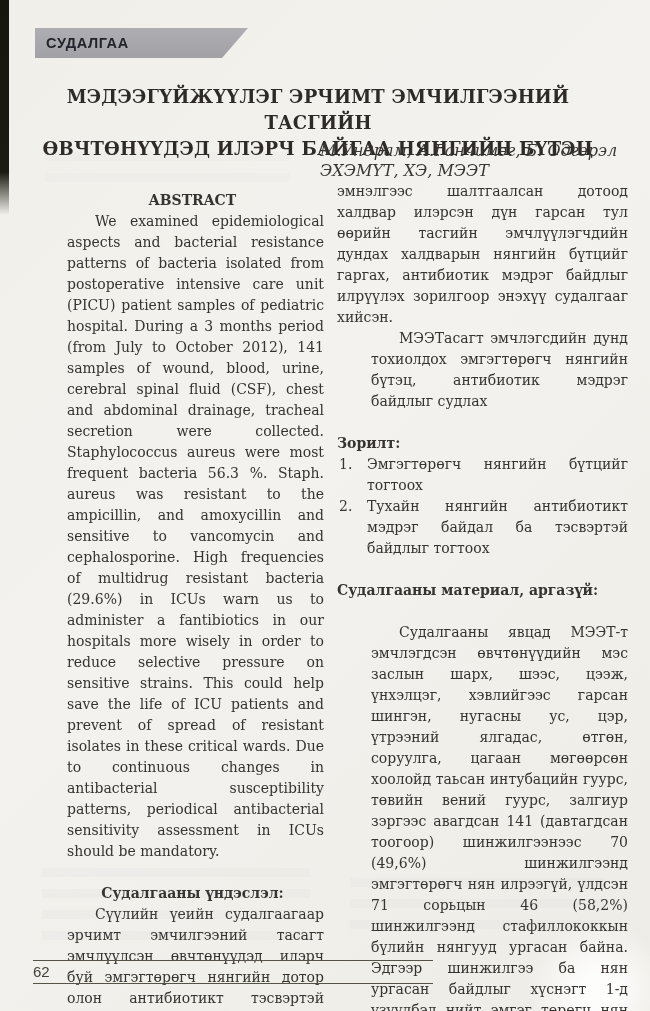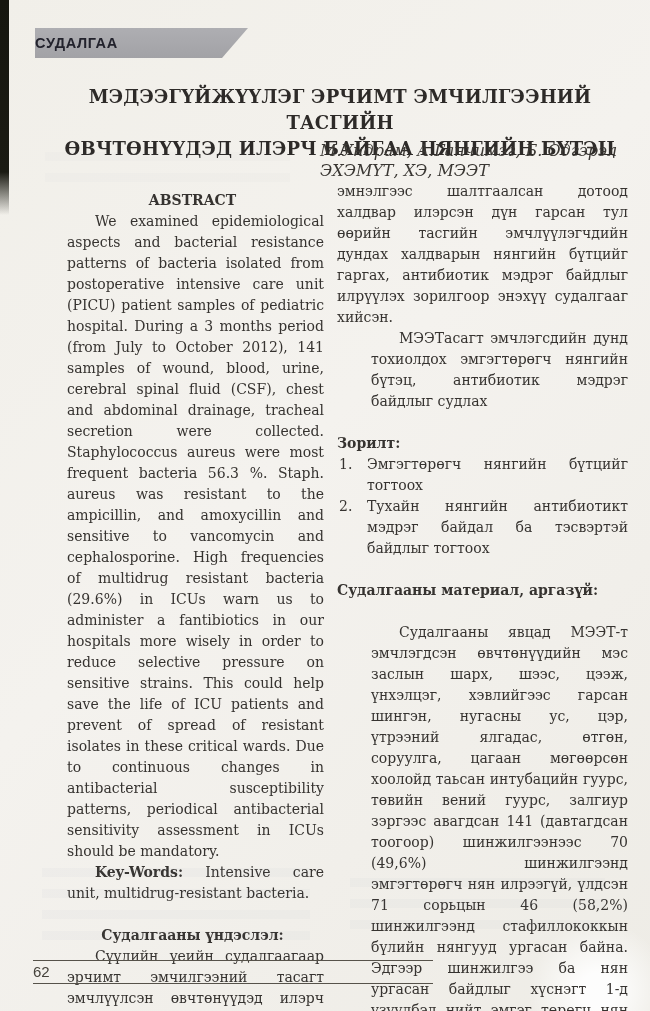--- a/index.html
+++ b/index.html
@@ -20,24 +20,24 @@
   }
   
   .banner{
     position:absolute;left:35px;top:28px;width:213px;height:30px;
     background:linear-gradient(to bottom,#aeaeb2,#a2a2a6);
     clip-path:polygon(0 0,100% 0,calc(100% - 26px) 100%,0 100%);
   }
   .banner-label{
     font-family:"Liberation Sans",sans-serif;
     font-weight:bold;font-size:14.5px;letter-spacing:.6px;
-    color:#23232d;line-height:30px;
+    color:#23232d;line-height:30px;padding-left:11px;
   }
   .title{
-    position:absolute;left:40px;top:84px;width:600px;
+    position:absolute;left:18px;top:84px;width:600px;
     text-align:center;font-weight:bold;font-size:18px;
     letter-spacing:.2px;line-height:26px;color:#2d2a28;
   }
   .authors{
     position:absolute;left:320px;top:141px;width:311px;
     font-style:italic;font-size:16px;line-height:20px;color:#3a3733;
   }
   .col{
     position:absolute;width:291px;
     font-size:14px;line-height:21px;text-align:justify;
@@ -90,21 +90,20 @@
   </div>
 
   <div class="authors">
     <div>М.Ундрам, А.Ганчимэг, Б. Одгэрэл</div>
     <div>ЭХЭМҮТ, ХЭ, МЭЭТ</div>
   </div>
 
   <div class="col col-left">
     <p class="h-run">ABSTRACT</p>
     <p class="indent">We examined epidemiological aspects and bacterial resistance patterns of bacteria isolated from postoperative intensive care unit (PICU) patient samples of pediatric hospital. During a 3 months period (from July to October 2012), 141 samples of wound, blood, urine, cerebral spinal fluid (CSF), chest and abdominal drainage, tracheal secretion were collected. Staphylococcus aureus were most frequent bacteria 56.3 %. Staph. aureus was resistant to the ampicillin, and amoxycillin and sensitive to vancomycin and cephalosporine. High frequencies of multidrug resistant bacteria (29.6%) in ICUs warn us to administer a fantibiotics in our hospitals more wisely in order to reduce selective pressure on sensitive strains. This could help save the life of ICU patients and prevent of spread of resistant isolates in these critical wards. Due to continuous changes in antibacterial susceptibility patterns, periodical antibacterial sensitivity assessment in ICUs should be mandatory.</p>
-    <p class="indent kw"><b>Key-Words:</b><span> Intensive care unit, multidrug-resistant bacteria.</span></p>
     <div class="gap-m"></div>
     <p class="h-run">Судалгааны үндэслэл:</p>
     <p class="indent">Сүүлийн үеийн судалгаагаар эрчимт эмчилгээний тасагт эмчлүүлсэн өвчтөнүүдэд илэрч буй эмгэгтөрөгч нянгийн дотор олон антибиотикт тэсвэртэй нянгийн тоо нэмэгдэж байна. УКТЭ-ийн эрчимт эмчилгээний тасагт 2011, 2012 оны эхний 8 сарын хугацаанд хийгдсэн судалгаанаас өөр судалгаа цөөн байна. Тус судалгаагаар олон антибиотикт тэсвэртэй нянгийн тархалт нэмэгдэж байгаа ба судалгаанд хамрагдсан нийт тохиолдлын 41,7% нь</p>
   </div>
 
   <div class="col col-right">
     <p>эмнэлгээс шалтгаалсан дотоод халдвар илэрсэн дүн гарсан тул өөрийн тасгийн эмчлүүлэгчдийн дундах халдварын нянгийн бүтцийг гаргах, антибиотик мэдрэг байдлыг илрүүлэх зорилгоор энэхүү судалгааг хийсэн.</p>
     <p class="indent">МЭЭТасагт эмчлэгсдийн дунд тохиолдох эмгэгтөрөгч нянгийн бүтэц, антибиотик мэдрэг байдлыг судлах</p>
     <div class="gap-m"></div>
     <p class="h-flush">Зорилт:</p>

